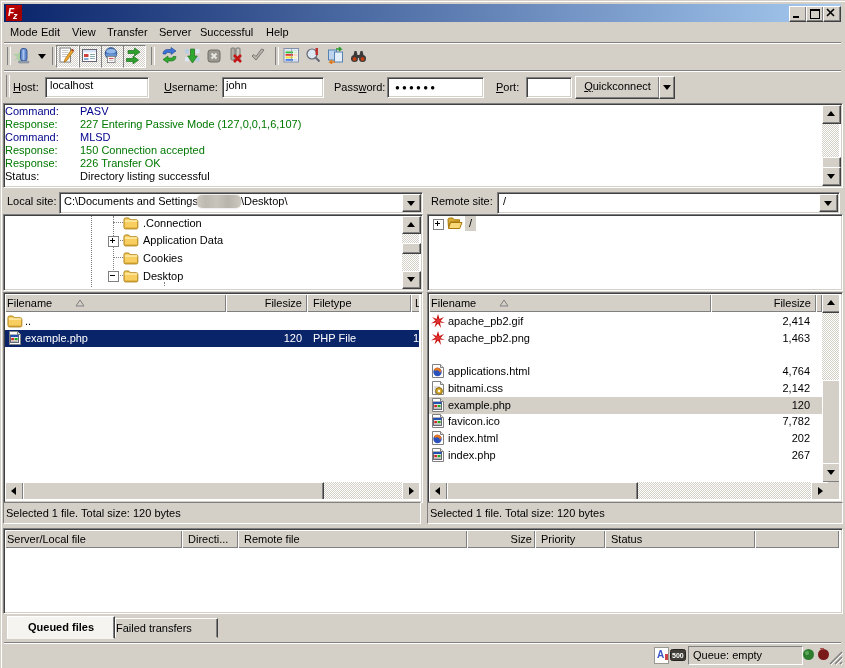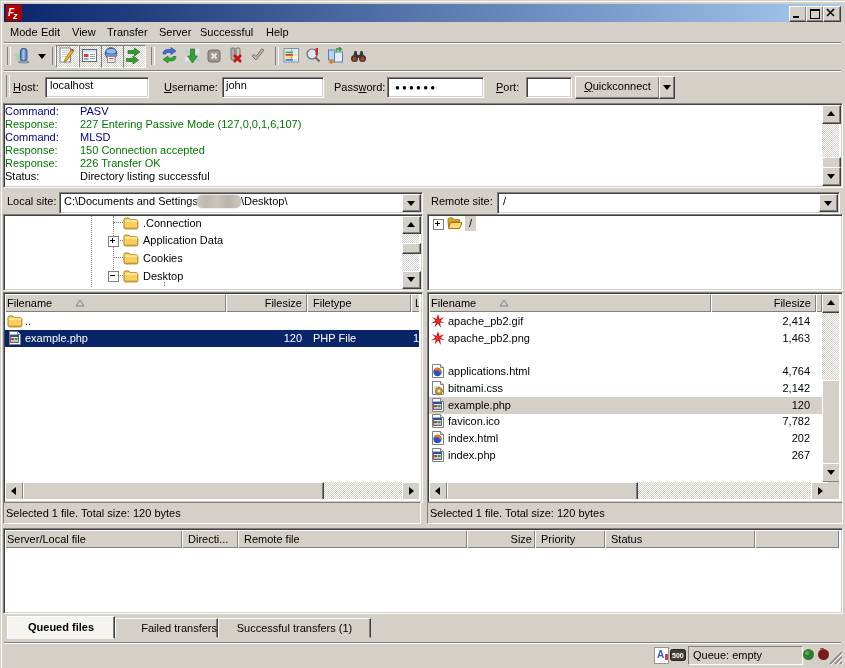--- a/index.html
+++ b/index.html
@@ -435,22 +435,21 @@
  <div class="ab hc" style="left:0;top:0;width:177px;height:18px"><span style="margin-left:2px">Server/Local file</span></div>
  <div class="ab hc" style="left:177px;top:0;width:56px;height:18px"><span style="margin-left:6px">Directi...</span></div>
  <div class="ab hc" style="left:233px;top:0;width:229px;height:18px"><span style="margin-left:6px">Remote file</span></div>
  <div class="ab hc" style="left:462px;top:0;width:68px;height:18px;text-align:right"><span style="margin-right:3px">Size</span></div>
  <div class="ab hc" style="left:530px;top:0;width:70px;height:18px"><span style="margin-left:6px">Priority</span></div>
  <div class="ab hc" style="left:600px;top:0;width:150px;height:18px"><span style="margin-left:6px">Status</span></div>
  <div class="ab hc" style="left:750px;top:0;width:84px;height:18px"></div>
 </div>
 
 <div class="ab" style="left:7px;top:616px;width:106px;height:21px;background:#f6f4f0;border:1px solid;border-color:#fff #404040 #f6f4f0 #fff;box-shadow:inset -1px 0 0 #808080;text-align:center;line-height:20px;font-weight:bold;z-index:2">Queued files</div>
-<div class="ab" style="left:115px;top:618px;width:101px;height:18px;background:#d4d0c8;border:1px solid;border-color:#fff #404040 #d4d0c8 #fff;box-shadow:inset -1px 0 0 #808080;text-align:right;line-height:18px">Failed transfers</div>
-<div class="ab" style="left:218px;top:618px;width:151px;height:18px;background:#d4d0c8;border:1px solid;border-color:#fff #404040 #d4d0c8 #fff;box-shadow:inset -1px 0 0 #808080;text-align:center;line-height:18px">Successful transfers (1)</div>
+<div class="ab" style="left:115px;top:618px;width:101px;height:18px;background:#d4d0c8;border:1px solid;border-color:#fff #404040 #d4d0c8 #fff;box-shadow:inset -1px 0 0 #808080;text-align:left;line-height:18px">Failed transfers</div>
 
 <div class="ab" style="left:4px;top:642px;width:837px;height:1px;background:#808080"></div>
 <div class="ab" style="left:4px;top:643px;width:837px;height:1px;background:#fff"></div>
 <div class="ab" style="left:654px;top:647px;width:13px;height:15px;background:#fff;border:1px solid #9a9890">
       <span style="position:absolute;left:2px;top:1px;font-size:10px;font-weight:bold;color:#3a56c8">A</span>
       <span style="position:absolute;right:0px;top:6px;width:3px;height:6px;background:#c44"></span>
     </div>
 <svg class="ab" style="left:670px;top:649px" width="16" height="12">
       <rect x="0.5" y="0.5" width="15" height="11" rx="2" fill="#3f3d38" stroke="#23221e"></rect>
       <text x="2" y="8.5" font-size="7" fill="#fff" font-family="Liberation Sans" font-weight="bold">500</text>

